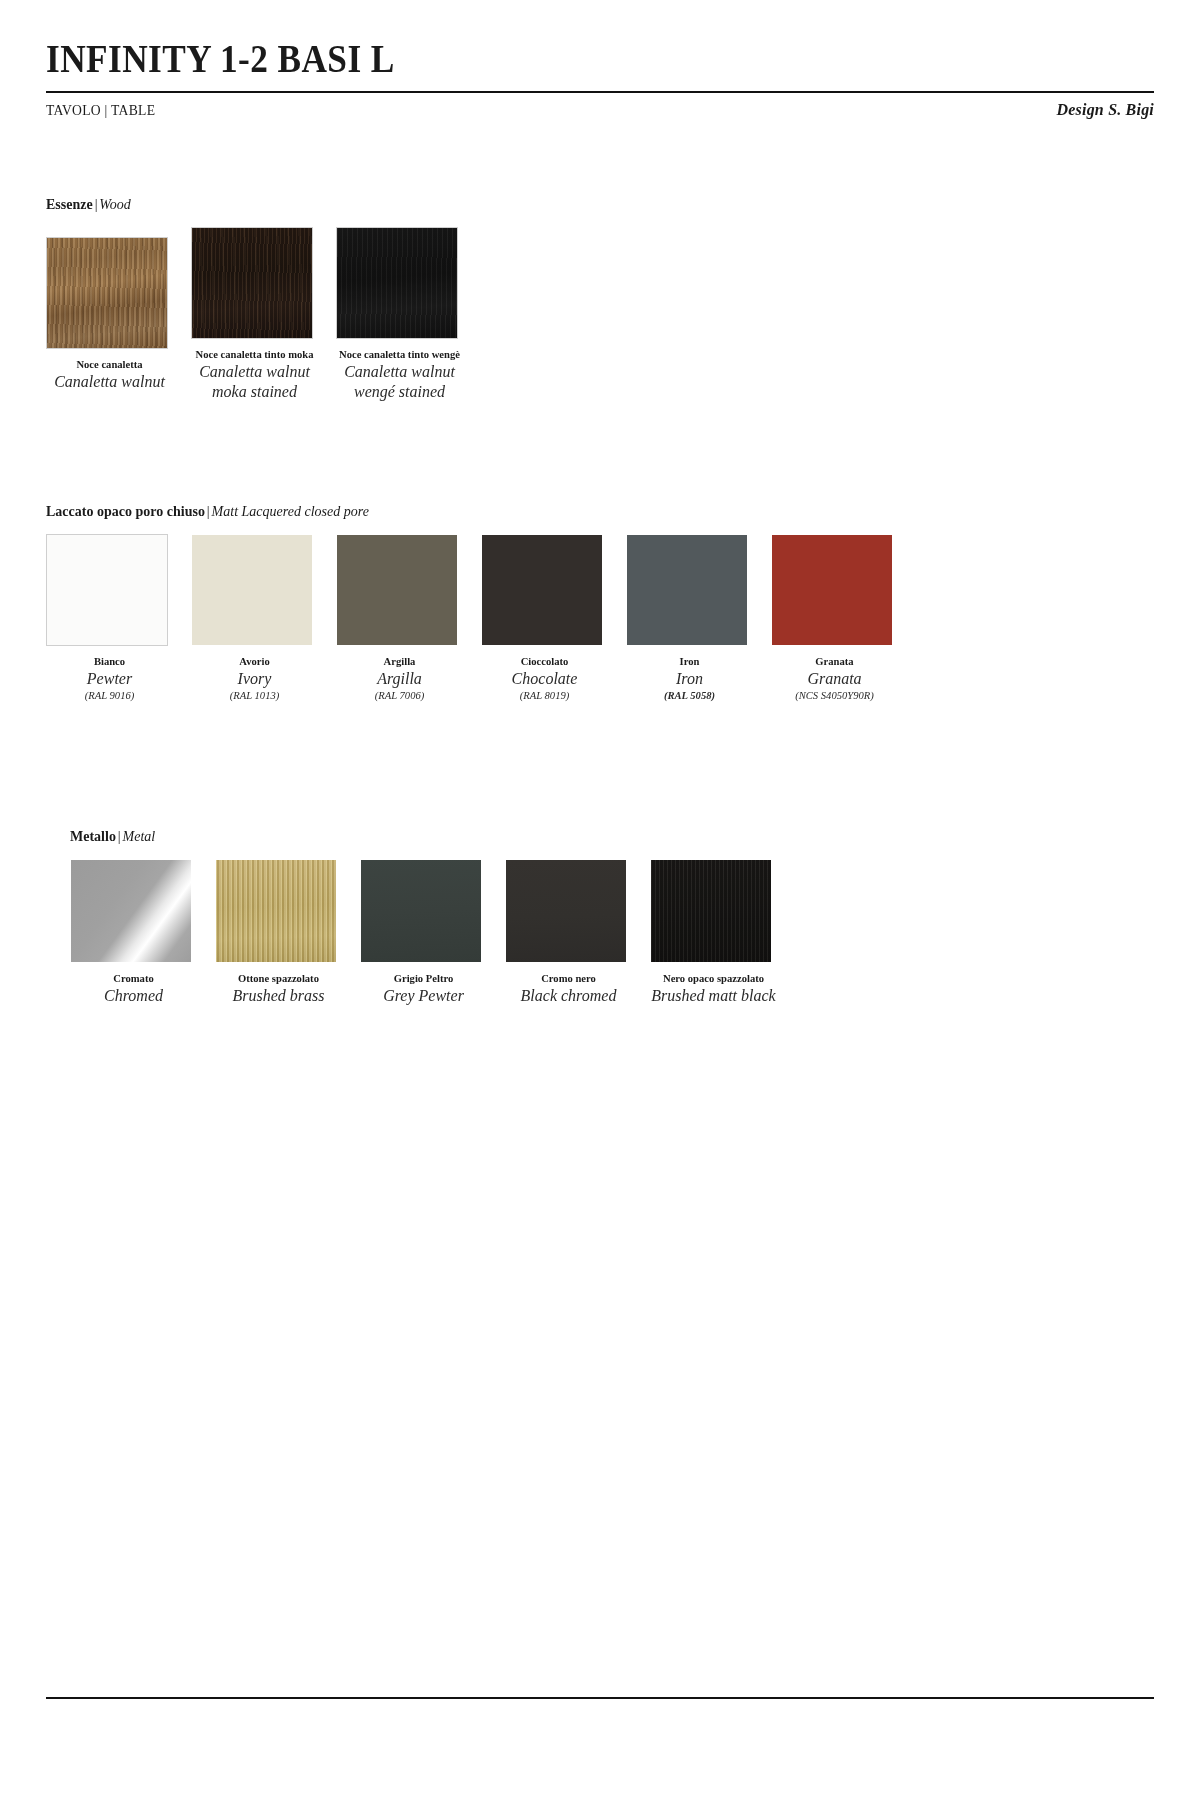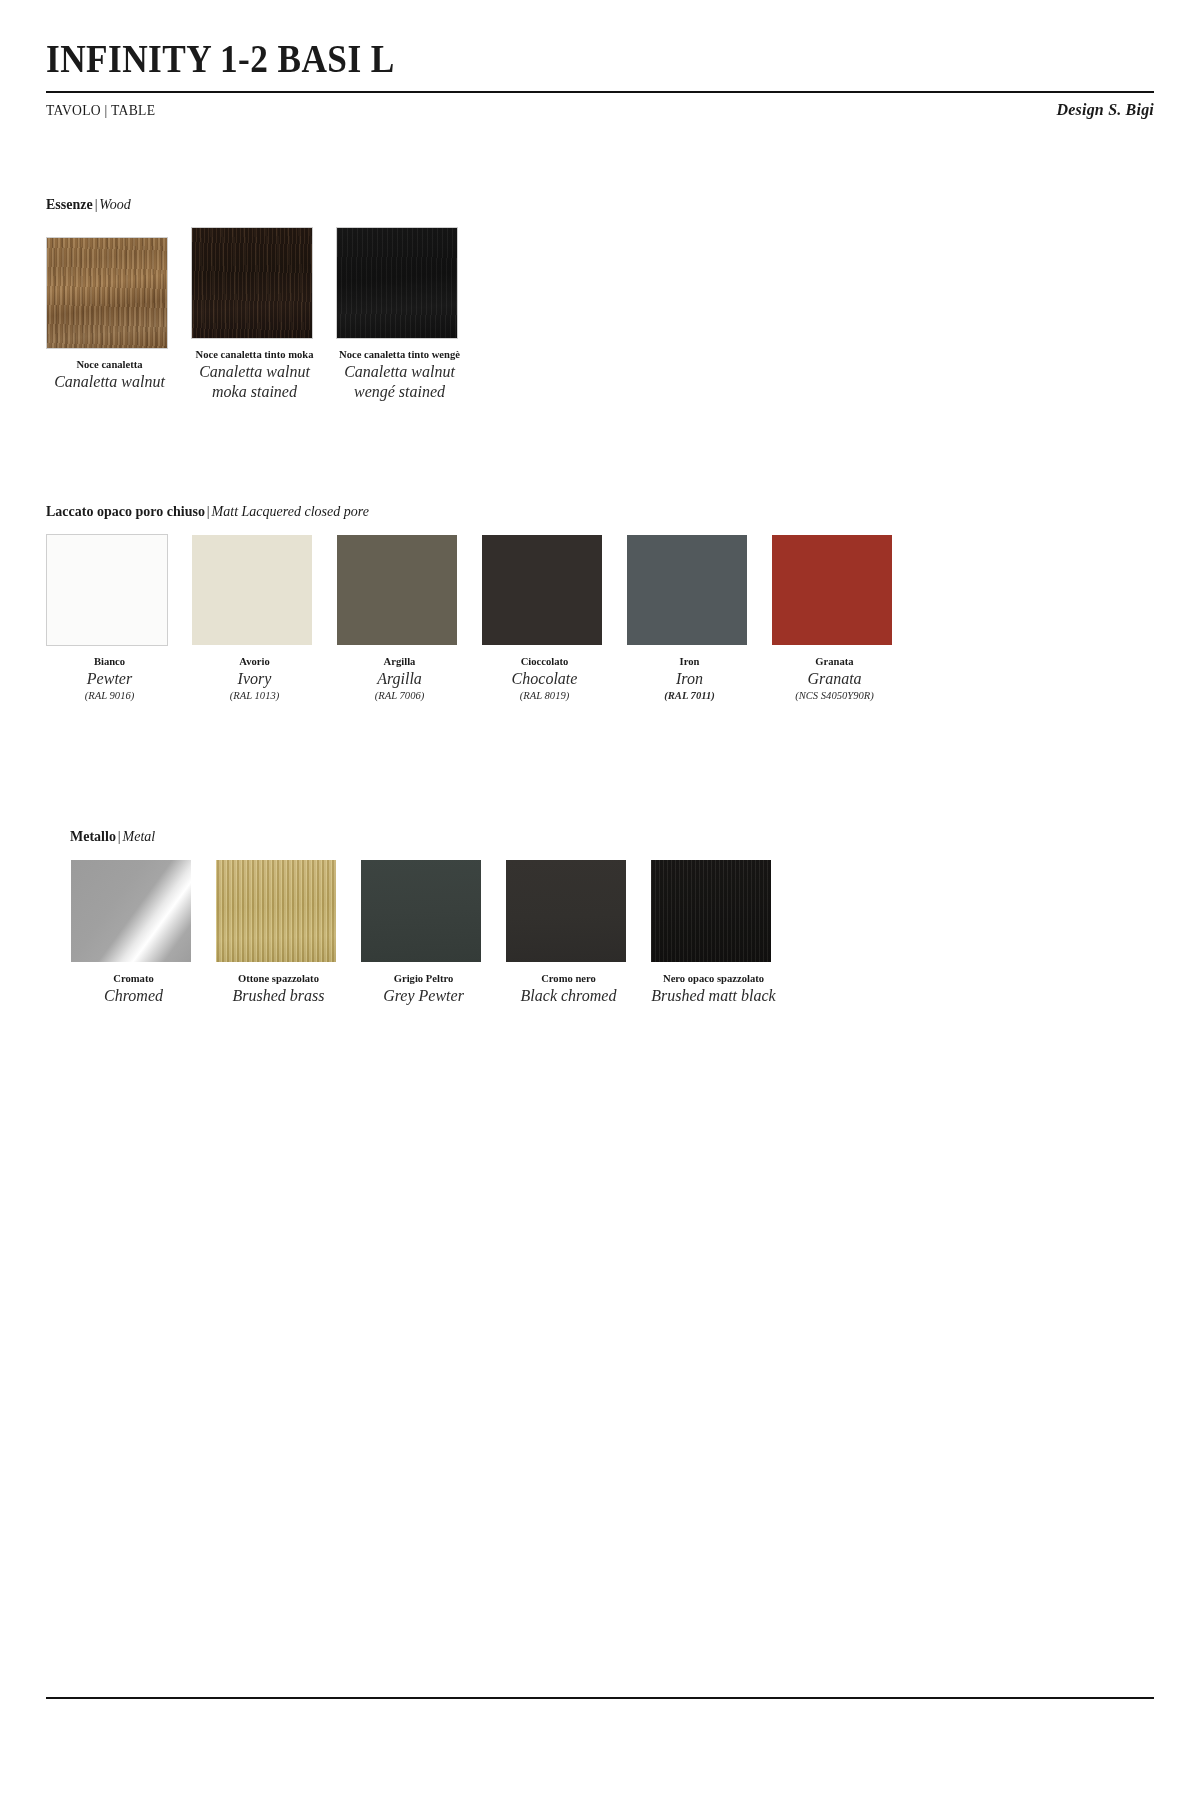--- a/index.html
+++ b/index.html
@@ -238,21 +238,21 @@
       </div>
 
 
       <div class="cell">
         <div class="swatch noborder">
           <div class="fill l-iron"></div>
         </div>
         <div class="cap">
           <span class="it">Iron</span>
           <span class="en">Iron</span>
-          <span class="ref bold">(RAL 7011)</span>
+          <span class="ref bold">(RAL 5058)</span>
         </div>
       </div>
 
       <div class="cell">
         <div class="swatch noborder">
           <div class="fill l-granata"></div>
         </div>
         <div class="cap">
           <span class="it">Granata</span>
           <span class="en">Granata</span>

